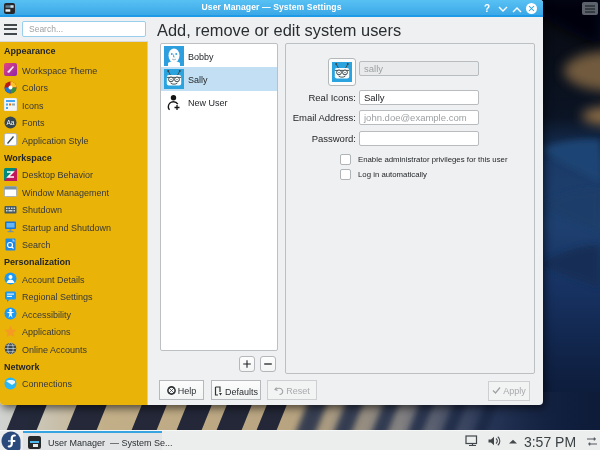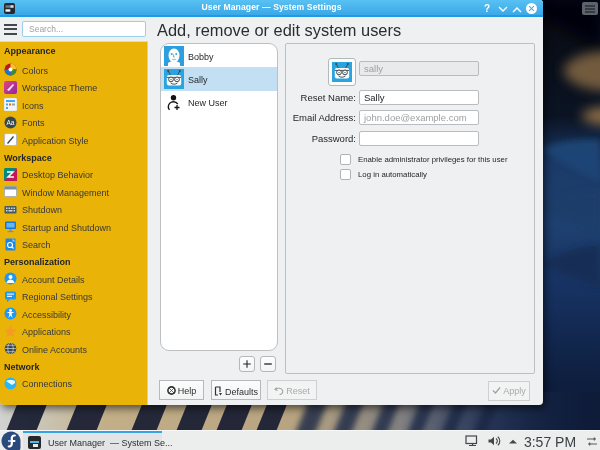--- a/index.html
+++ b/index.html
@@ -18,21 +18,21 @@
 #heading{position:absolute;left:157px;top:21px;font-size:16.4px;color:#2a2e31}
 
 #sidebar{position:absolute;left:0;top:41px;width:148px;height:364px;background:#eab308;border-top:1px solid #d7d9da;border-right:1px solid #cbcdce;overflow:hidden}
 .shead{position:relative;height:17px;padding:4px 0 0 4px;font-size:9px;font-weight:bold;color:#232629}
 .sitem{position:relative;height:17.5px;font-size:9px;color:#36393b}
 .sitem .ic{position:absolute;left:4px;top:2px;width:13px;height:13px}
 .sitem .lb{position:absolute;left:22px;top:4.5px}
 
 .ic svg{display:block}
 
-#ulist{position:absolute;left:160px;top:43px;width:118px;height:308px;background:#fff;border:1px solid #bcc0c2;border-radius:9px}
+#ulist{position:absolute;left:160px;top:43px;width:118px;height:308px;background:#fff;border:1px solid #bcc0c2;border-radius:2px}
 .urow{position:relative;height:23.3px}
 .urow.sel{background:#c2dff3}
 .urow .av{position:absolute;left:3px;top:1.6px;width:20px;height:20px}
 .urow .nm{position:absolute;left:27px;top:7.5px;font-size:9px;color:#232629}
 
 .pm{position:absolute;top:355.5px;width:16px;height:16px;background:linear-gradient(#fdfdfd,#f3f4f4);border:1px solid #b4b8ba;border-radius:3px}
 
 #gbox{position:absolute;left:285px;top:43px;width:250px;height:331px;border:1px solid #bcc0c2;border-radius:2px}
 #avbtn{position:absolute;left:42px;top:14px;width:28px;height:28px;border:1px solid #b4b8ba;border-radius:3px;background:#fbfcfc}
 .field{position:absolute;left:73px;width:120px;height:15px;background:#fff;border:1px solid #b9bcbe;border-radius:2px;font-size:9.5px;line-height:13px;padding-left:4px;color:#232629}
@@ -142,45 +142,45 @@
         </div>
     </div>
     <div id="toolbar">
       <div id="hamb"></div>
       <div id="search">Search...</div>
     </div>
     <div id="heading">Add, remove or edit system users</div>
     <div id="sidebar">
       <div class="shead" style="height:19px">Appearance</div>
       <div class="sitem">
-          <span class="ic" id="i-col">
-            <svg width="13" height="13" viewBox="0 0 13 13">
-              <circle cx="6.5" cy="6.5" r="6" fill="#b71c1c"></circle>
-              <path d="M6.5,6.5 L6.5,.5 A6,6 0 0 1 12.5,6.5 Z" fill="#fbc02d"></path>
-              <path d="M6.5,6.5 L12.5,6.5 A6,6 0 0 1 6.5,12.5 Z" fill="#388e3c"></path>
-              <path d="M6.5,6.5 L6.5,12.5 A6,6 0 0 1 .5,6.5 Z" fill="#1976d2"></path>
-              <circle cx="6.5" cy="6.5" r="2" fill="#fff"></circle>
-            </svg>
-          </span>
-          <span class="lb">Colors</span>
-        </div>
-      <div class="sitem">
           <span class="ic" id="i-wst">
             <svg width="13" height="13" viewBox="0 0 13 13">
               <defs>
                 <linearGradient id="g1" x1="0" y1="0" x2="1" y2="1">
                   <stop offset="0" stop-color="#e5447f"></stop>
                   <stop offset="1" stop-color="#8e24aa"></stop>
                 </linearGradient>
               </defs>
               <rect width="13" height="13" rx="2" fill="url(#g1)"></rect>
               <path d="M3,9 L9,3 L10,4 L5,10 Z" fill="#fff" opacity=".9"></path>
             </svg>
           </span>
           <span class="lb">Workspace Theme</span>
+        </div>
+      <div class="sitem">
+          <span class="ic" id="i-col">
+            <svg width="13" height="13" viewBox="0 0 13 13">
+              <circle cx="6.5" cy="6.5" r="6" fill="#b71c1c"></circle>
+              <path d="M6.5,6.5 L6.5,.5 A6,6 0 0 1 12.5,6.5 Z" fill="#fbc02d"></path>
+              <path d="M6.5,6.5 L12.5,6.5 A6,6 0 0 1 6.5,12.5 Z" fill="#388e3c"></path>
+              <path d="M6.5,6.5 L6.5,12.5 A6,6 0 0 1 .5,6.5 Z" fill="#1976d2"></path>
+              <circle cx="6.5" cy="6.5" r="2" fill="#fff"></circle>
+            </svg>
+          </span>
+          <span class="lb">Colors</span>
         </div>
       <div class="sitem">
           <span class="ic" id="i-ico">
             <svg width="13" height="13" viewBox="0 0 13 13">
               <rect width="13" height="13" rx="1.5" fill="#f3f4f4" stroke="#c9cccd" stroke-width=".5"></rect>
               <rect x="2" y="2" width="9" height="2" fill="#42a5f5"></rect>
               <rect x="2" y="5.5" width="2" height="2" fill="#42a5f5"></rect>
               <rect x="5" y="5.5" width="2" height="2" fill="#ef6c00"></rect>
               <rect x="2" y="9" width="2" height="2" fill="#42a5f5"></rect>
               <rect x="8" y="5.5" width="3" height="2" fill="#90a4ae"></rect>
@@ -378,21 +378,21 @@
               <circle cx="13" cy="10.4" r="2.4" fill="#fff" stroke="#3a4548" stroke-width="1"></circle>
               <circle cx="7" cy="10.600000000000001" r="0.7000000000000001" fill="#3a4548"></circle>
               <circle cx="13" cy="10.600000000000001" r="0.7000000000000001" fill="#3a4548"></circle>
               <path d="M6.6000000000000005,14 C8,15.600000000000001 12,15.600000000000001 13.4,14" stroke="#3a4548" stroke-width="0.8999999999999999" fill="none"></path>
               <path d="M6.4,6 L4.4,2.4 M13.600000000000001,6 L15.600000000000001,2.4" stroke="#3a4548" stroke-width="0.8999999999999999"></path>
               <circle cx="4.2" cy="2" r="1" fill="#3a4548"></circle>
               <circle cx="15.8" cy="2" r="1" fill="#3a4548"></circle>
             </svg></span>
         </div>
       <div class="field dis" style="top:17px;width:120px;">sally</div>
-      <div class="flabel" style="top:48px;right:178px">Reset Name:</div>
+      <div class="flabel" style="top:48px;right:178px">Real Icons:</div>
       <div class="field" style="top:46px">Sally</div>
       <div class="flabel" style="top:68px;right:178px">Email Address:</div>
       <div class="field" style="top:66px;color:#9da1a3">john.doe@example.com</div>
       <div class="flabel" style="top:89px;right:178px">Password:</div>
       <div class="field" style="top:87px"></div>
       <div class="cb" style="top:110px"></div>
       <div class="cblb" style="top:111px">Enable administrator privileges for this user</div>
       <div class="cb" style="top:125px"></div>
       <div class="cblb" style="top:126px">Log in automatically</div>
     </div>

